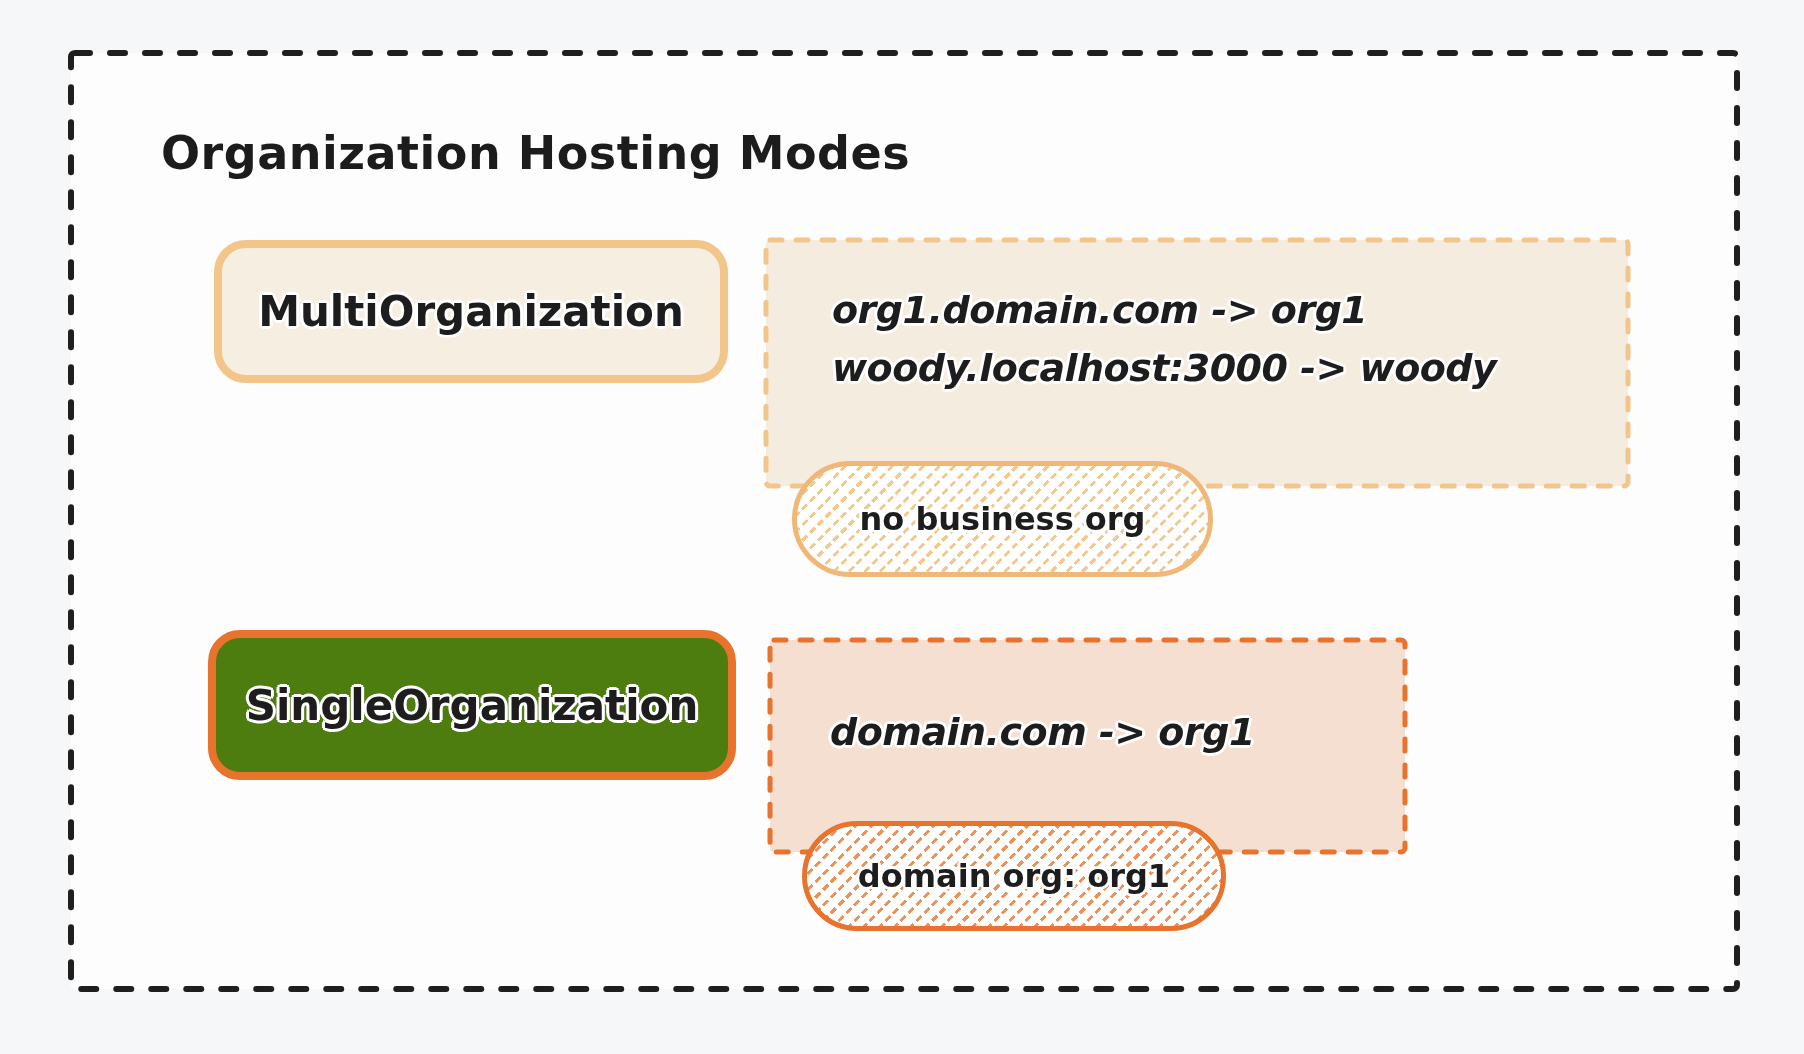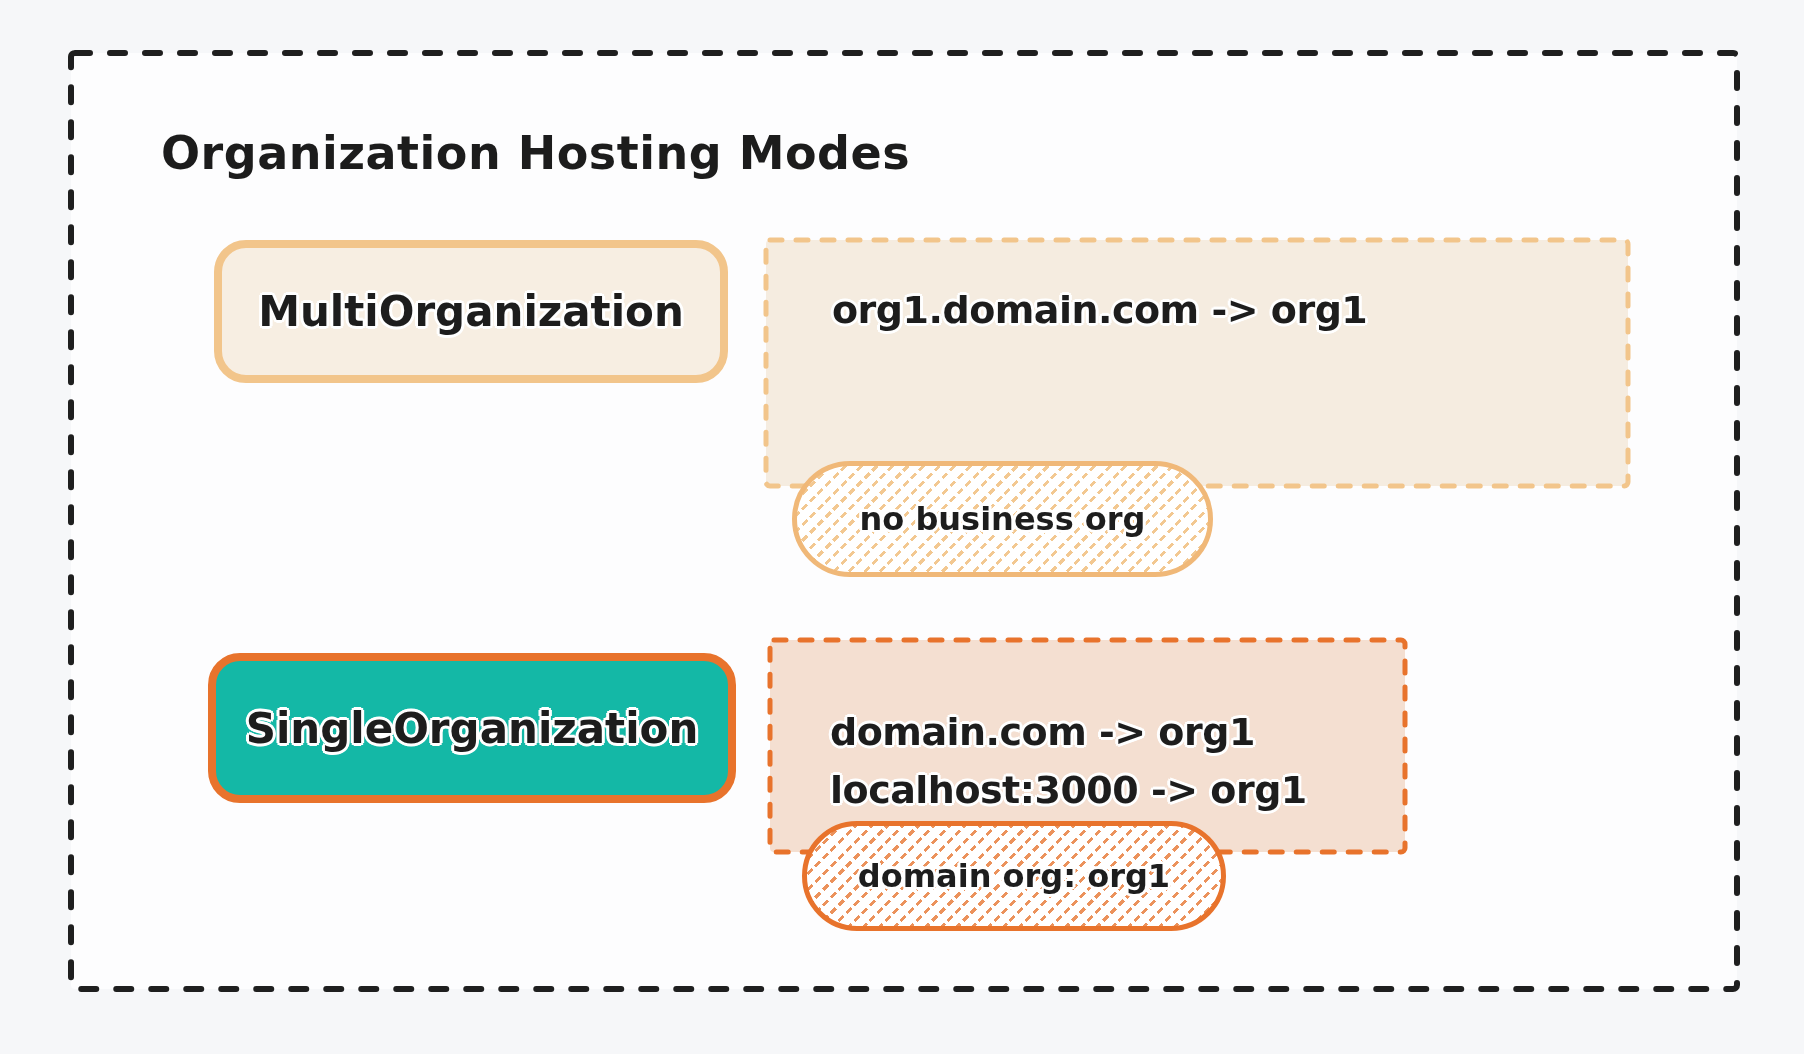--- a/index.html
+++ b/index.html
@@ -54,34 +54,35 @@
   .mode-box.multi {
     left: 214px;
     top: 240px;
     width: 514px;
     height: 143px;
     border: 8px solid #f2c58b;
     background: #f7eee2;
   }
   .mode-box.single {
     left: 208px;
-    top: 653px;
+    top: 630px;
     width: 528px;
     height: 150px;
     border: 8px solid #e8732c;
-    background: #14b8a6;
+    background: #4d7c0f;
   }
   .mappings {
     position: absolute;
     z-index: 2;
     font-size: 38px;
     font-weight: 700;
     line-height: 58px;
     white-space: nowrap;
     letter-spacing: -0.5px;
+    font-style: italic;
   }
   .mappings.multi { left: 832px; top: 281px; }
   .mappings.single { left: 830px; top: 691px; margin-top: 12px; }
   .badge-pill {
     position: absolute;
     z-index: 3;
     box-sizing: border-box;
     display: flex;
     align-items: center;
     justify-content: center;
@@ -128,32 +129,32 @@
   </svg>
 
   <div class="diagram-title">Organization Hosting Modes</div>
 
   <div class="mode-box multi">
     <span class="halo">MultiOrganization</span>
   </div>
 
   <div class="mappings multi">
     <div class="halo">org1.domain.com -&gt; org1</div>
+    <div class="halo">woody.localhost:3000 -&gt; woody</div>
   </div>
 
   <div class="badge-pill multi">
     <span class="halo">no business org</span>
   </div>
 
   <div class="mode-box single">
     <span class="halo">SingleOrganization</span>
   </div>
 
   <div class="mappings single">
     <div class="halo">domain.com -&gt; org1</div>
-    <div class="halo">localhost:3000 -&gt; org1</div>
   </div>
 
   <div class="badge-pill single">
     <span class="halo">domain org: org1</span>
   </div>
 
 </div>
 
 </body></html>

